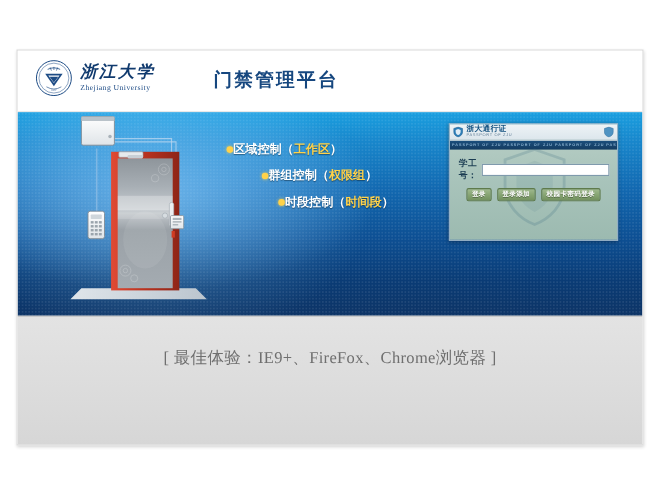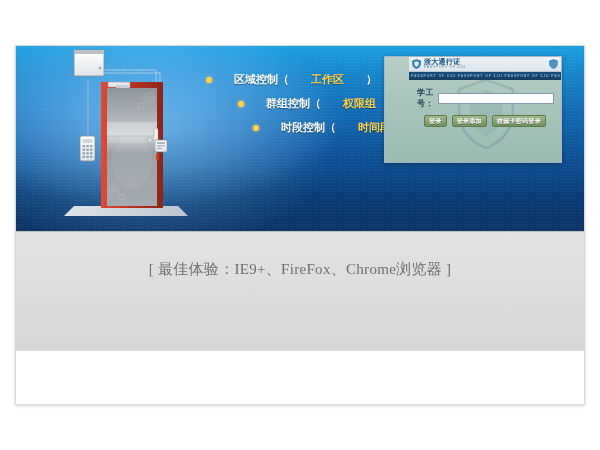--- a/index.html
+++ b/index.html
@@ -70,42 +70,41 @@
 
   
   #hero-copy{position:absolute;left:190px;top:12px;width:215px;}
   #hero-headline{
     font-size:19px;font-weight:bold;color:#ffffff;letter-spacing:1px;
     text-shadow:0 1px 2px rgba(0,0,0,.45);
     white-space:nowrap;
   }
   #hero-list{list-style:none;margin:14px 0 0 0;padding:0;}
   #hero-list li{
-    display:flex;align-items:center;gap:22px;
+    display:flex;align-items:center;gap:0;
     font-size:11px;font-weight:bold;color:#ffffff;
     margin-bottom:9px;white-space:nowrap;
     text-shadow:0 1px 1px rgba(0,0,0,.4);
   }
   #hero-list li .bullet{
     width:6px;height:6px;border-radius:50%;
     background:#ffd24a;flex:0 0 6px;
     box-shadow:0 0 3px rgba(255,210,74,.9);
   }
   #hero-list li:nth-child(2){margin-left:32px;}
   #hero-list li:nth-child(3){margin-left:47px;}
   .hl{color:#ffd24a;text-align:right;}
 
   
   #login-panel{
     position:absolute;right:22px;top:10px;width:152px;height:105px;
     border:1px solid #9fb7c9;
     background:linear-gradient(180deg,#b9cfc6 0%,#a9c4bb 45%,#9cbab0 100%);
     box-shadow:0 1px 4px rgba(0,0,0,.35);
     overflow:hidden;
-    padding-left:24px;
   }
   #login-titlebar{
     position:relative;height:14px;
     background:linear-gradient(180deg,#eef3f6 0%,#dce6ec 100%);
     border-bottom:1px solid #b7c8d4;
     display:flex;align-items:center;padding:0 3px;gap:3px;
   }
   #shield-icon{width:9px;height:10px;flex:0 0 9px;}
   #passport-title{
     font-size:7px;font-weight:bold;color:#12507f;letter-spacing:.3px;
@@ -172,20 +171,40 @@
   #browser-note{
     margin-top:4px;font-size:15px;color:#6f6f6f;font-weight:normal;
     font-family:"Liberation Serif","DejaVu Serif",serif;letter-spacing:.3px;
   }
 </style>
 </head>
 <body>
 
 <div id="page-card">
 
+  <div id="site-header">
+    <div id="logo-block">
+      <svg id="zju-seal" viewBox="0 0 60 60">
+        <circle cx="30" cy="30" r="28" fill="none" stroke="#1d4b85" stroke-width="1.6"></circle>
+        <circle cx="30" cy="30" r="24" fill="none" stroke="#1d4b85" stroke-width="0.8"></circle>
+        <path d="M16 23 h28 l-14 20 z" fill="#1d4b85"></path>
+        <path d="M21 26 h18 l-9 12 z" fill="#ffffff"></path>
+        <path d="M23 28 h14 l-7 9 z" fill="#1d4b85"></path>
+        <path d="M20 16 q10 -5 20 0" fill="none" stroke="#1d4b85" stroke-width="1.3"></path>
+        <path d="M24 13 l2 5 M30 12 l0 5 M36 13 l-2 5" stroke="#1d4b85" stroke-width="1.1" fill="none"></path>
+        <path d="M18 44 q12 7 24 0" fill="none" stroke="#1d4b85" stroke-width="1"></path>
+        <text x="30" y="51" font-size="4.5" fill="#1d4b85" text-anchor="middle" font-family="serif">1897</text>
+      </svg>
+      <div id="logo-words">
+        <span id="logo-cn">浙江大学</span>
+        <span id="logo-en">Zhejiang University</span>
+      </div>
+    </div>
+    <div id="platform-title">门禁管理平台</div>
+  </div>
 
   <div id="hero">
     <div id="hero-dots"></div>
     <div id="hero-glow"></div>
 
     <svg id="door-art" viewBox="0 0 150 185">
       <defs>
         <linearGradient id="glassG" x1="0" y1="0" x2="0" y2="1">
           <stop offset="0%" stop-color="#8e959b"></stop>
           <stop offset="22%" stop-color="#a8afb5"></stop>

